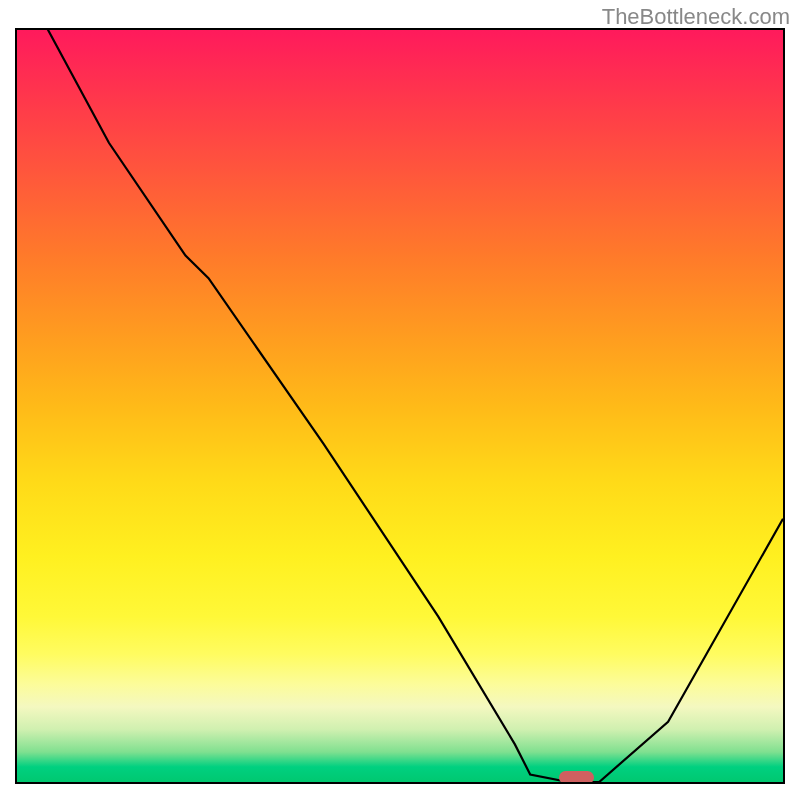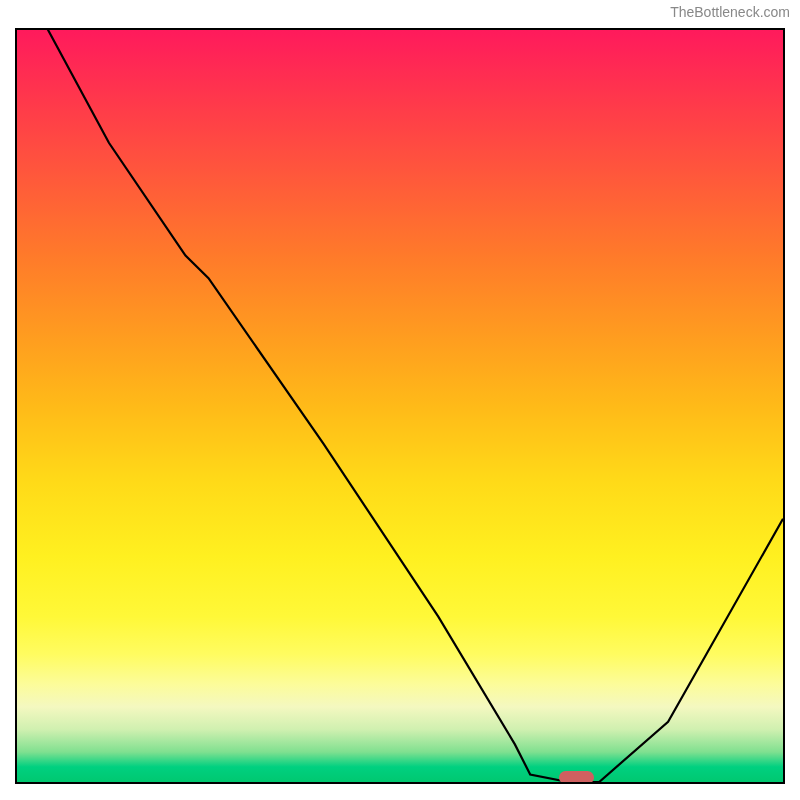--- a/index.html
+++ b/index.html
@@ -11,21 +11,21 @@
     .container {
       position: relative;
       width: 800px;
       height: 800px;
     }
     .watermark {
       position: absolute;
       top: 4px;
       right: 10px;
       color: #888;
-      font-size: 14px;
+      font-size: 22px;
       font-weight: normal;
       z-index: 10;
     }
     .chart-frame {
       position: absolute;
       left: 15px;
       top: 28px;
       width: 770px;
       height: 756px;
       border: 2px solid #000;

